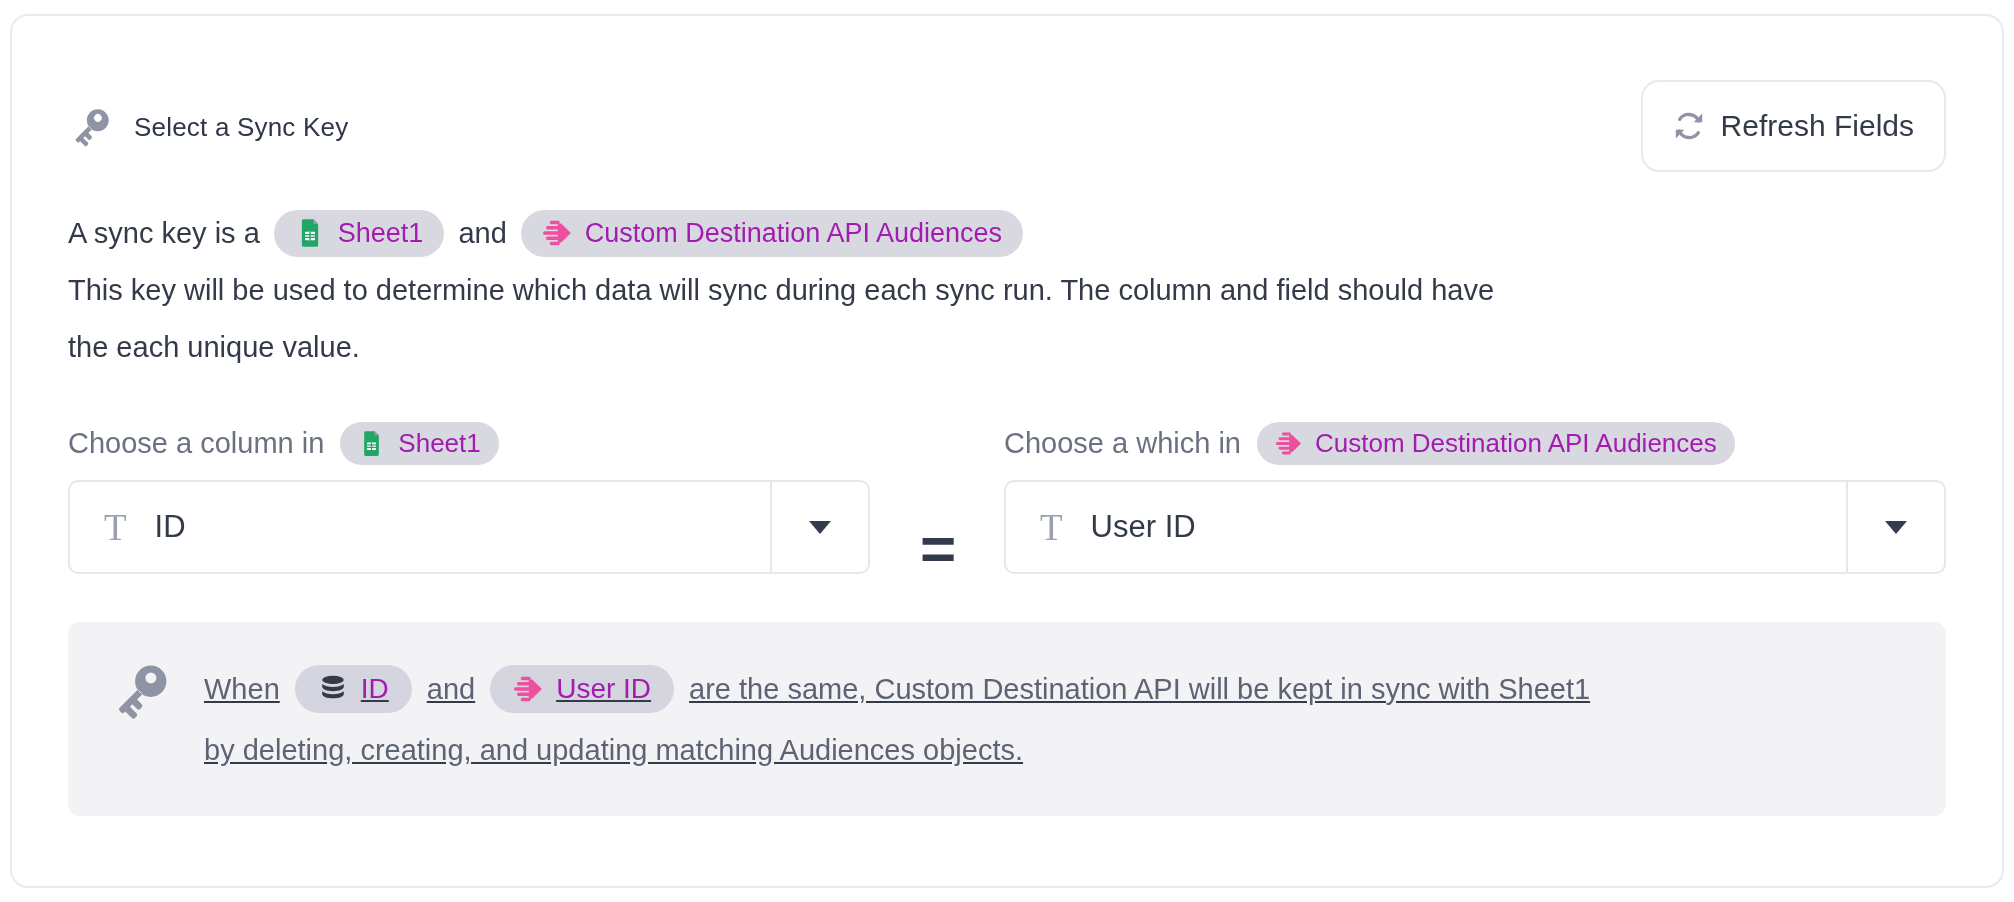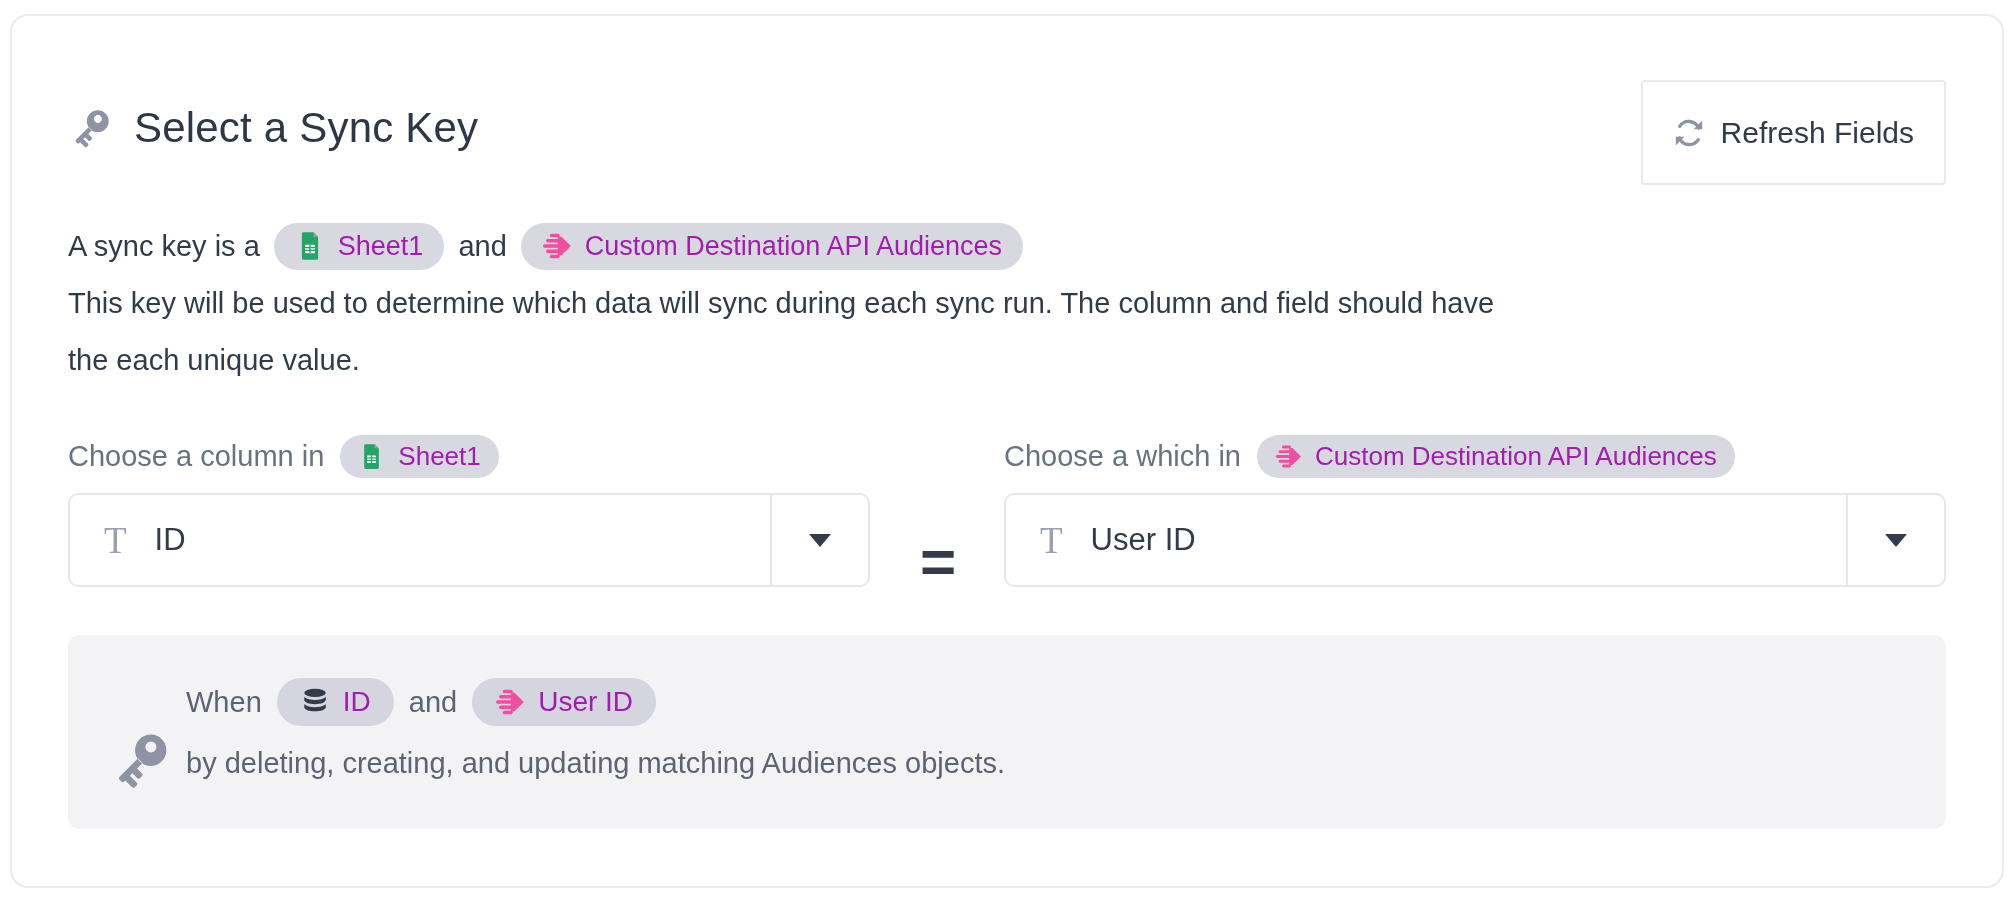--- a/index.html
+++ b/index.html
@@ -6,23 +6,23 @@
   html,body { width:2014px; height:902px; background:#ffffff;
     font-family:"Liberation Sans", sans-serif; color:#333a49; overflow:hidden; }
   .card { position:relative; margin:14px 10px 0; height:874px;
     border:2px solid #eaeaef; border-radius:18px; background:#fff;
     padding:64px 56px 0; }
 
   
   .header-row { display:flex; justify-content:space-between; align-items:flex-start; }
   .title-group { display:flex; align-items:center; gap:20px; margin-top:24px; }
   .title-group .key-ic { width:46px; height:46px; color:#8f93a4; flex:0 0 auto; }
-  .page-title { font-size:42px; font-weight:500; color:#2f3646; letter-spacing:.2px; }
+  .page-title { font-size:26px; font-weight:500; color:#2f3646; letter-spacing:.2px; }
   .refresh-btn { display:flex; align-items:center; gap:16px; background:#fff;
-    border:2px solid #e8e9ee; border-radius:4px; padding:0 30px; height:105px;
+    border:2px solid #e8e9ee; border-radius:18px; padding:0 30px; height:92px;
     font-size:30px; color:#333a49; cursor:pointer; }
   .refresh-btn svg { width:32px; height:32px; color:#8f93a5; }
 
   
   .desc { margin-top:32px; font-size:29px; color:#333a49; }
   .desc-line1 { display:flex; align-items:center; gap:14px; height:58px; white-space:nowrap; }
   .desc-line { line-height:57px; }
 
   
   .pill { display:inline-flex; align-items:center; gap:13px; background:#d8d8e0;
@@ -46,21 +46,21 @@
     align-items:center; justify-content:center; }
   .caret-down { width:0; height:0; border-left:11px solid transparent;
     border-right:11px solid transparent; border-top:13px solid #343b4c; }
   .equals-cell { grid-column:2; grid-row:2; display:flex; align-items:flex-end;
     justify-content:center; }
   .equals-glyph { font-size:62px; font-weight:700; color:#333a49; line-height:1;
     transform:translateY(6px); letter-spacing:-2px; }
 
   
   .info-box { margin-top:48px; background:#f3f3f6; border-radius:12px;
-    padding:36px 40px; display:flex; align-items:flex-end; gap:12px; }
+    padding:36px 40px; display:flex; align-items:flex-start; gap:30px;text-decoration:underline; }
   .info-box .key-ic { width:66px; height:66px; color:#8f93a4; flex:0 0 auto; }
   .info-text { font-size:29px; color:#5d6373; }
   .info-line1 { display:flex; align-items:center; gap:15px; height:62px; white-space:nowrap; }
   .info-line2 { line-height:60px; }
 </style>
 </head>
 <body>
 
 <svg width="0" height="0" style="position:absolute">
   <defs>
@@ -202,18 +202,19 @@
             </svg>
           <span>ID</span>
         </span>
         <span>and</span>
         <span class="pill info-pill">
           <svg width="30" height="30" viewBox="0 0 24 24">
               <use href="#ic-dest"></use>
             </svg>
           <span>User ID</span>
         </span>
+        <span>are the same, Custom Destination API will be kept in sync with Sheet1</span>
       </div>
       <div class="info-line2">by deleting, creating, and updating matching Audiences objects.</div>
     </div>
   </div>
 
 </div>
 
 </body></html>

